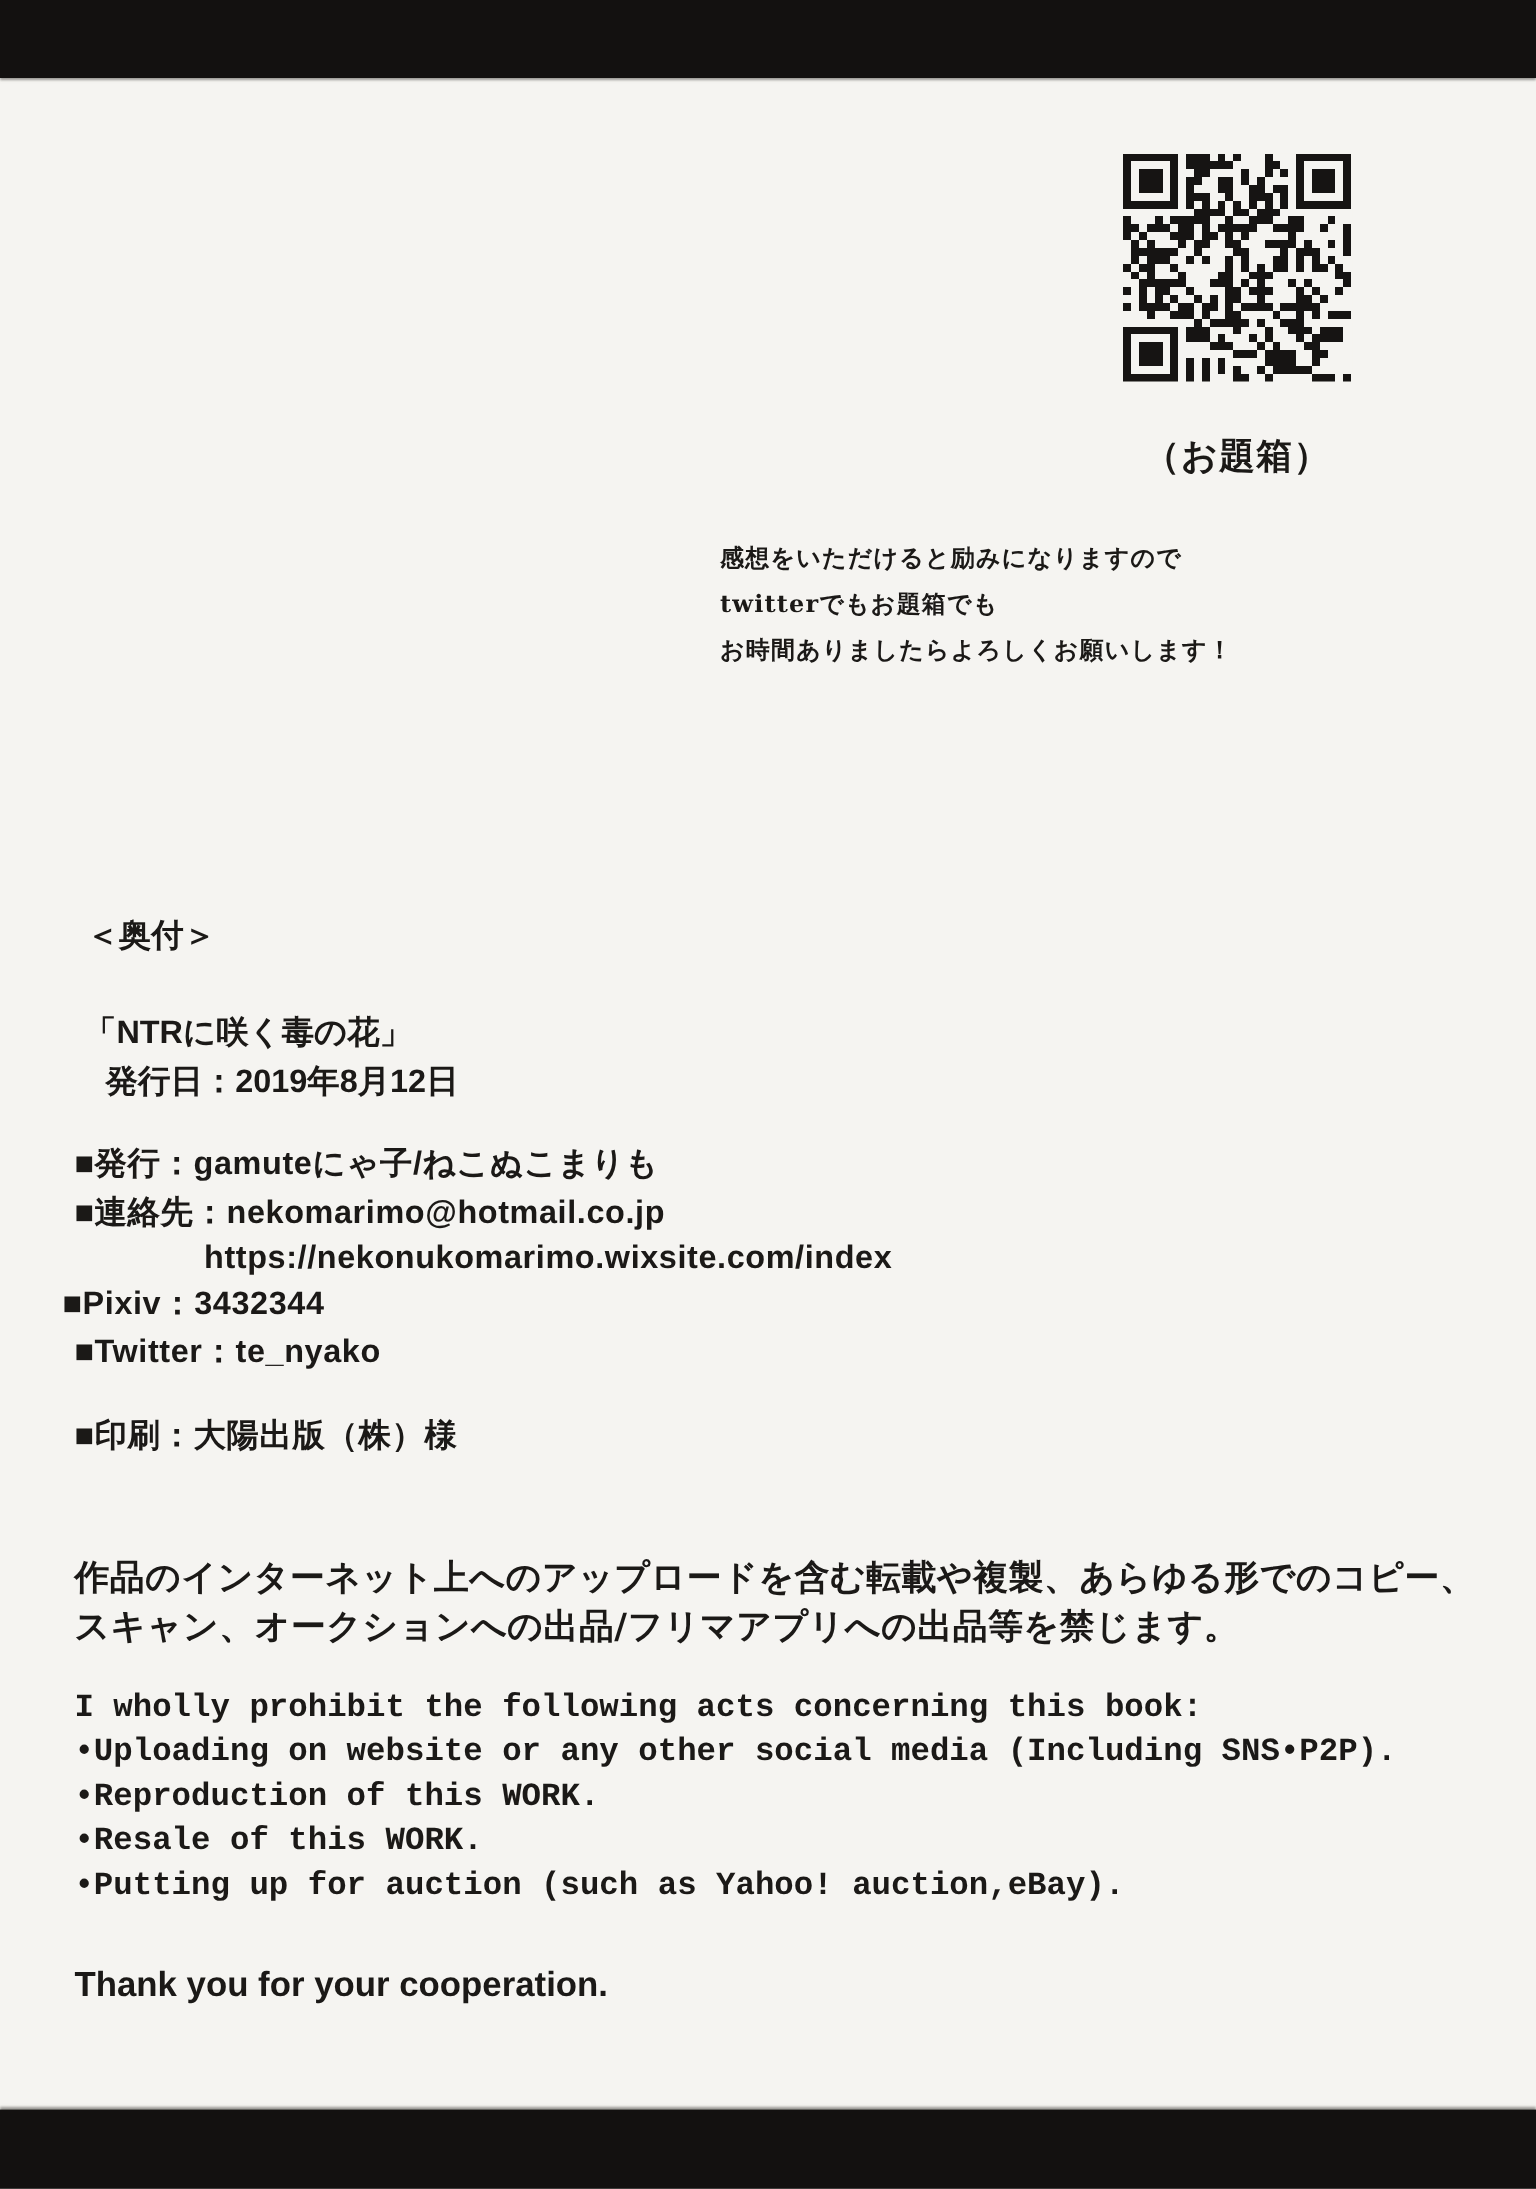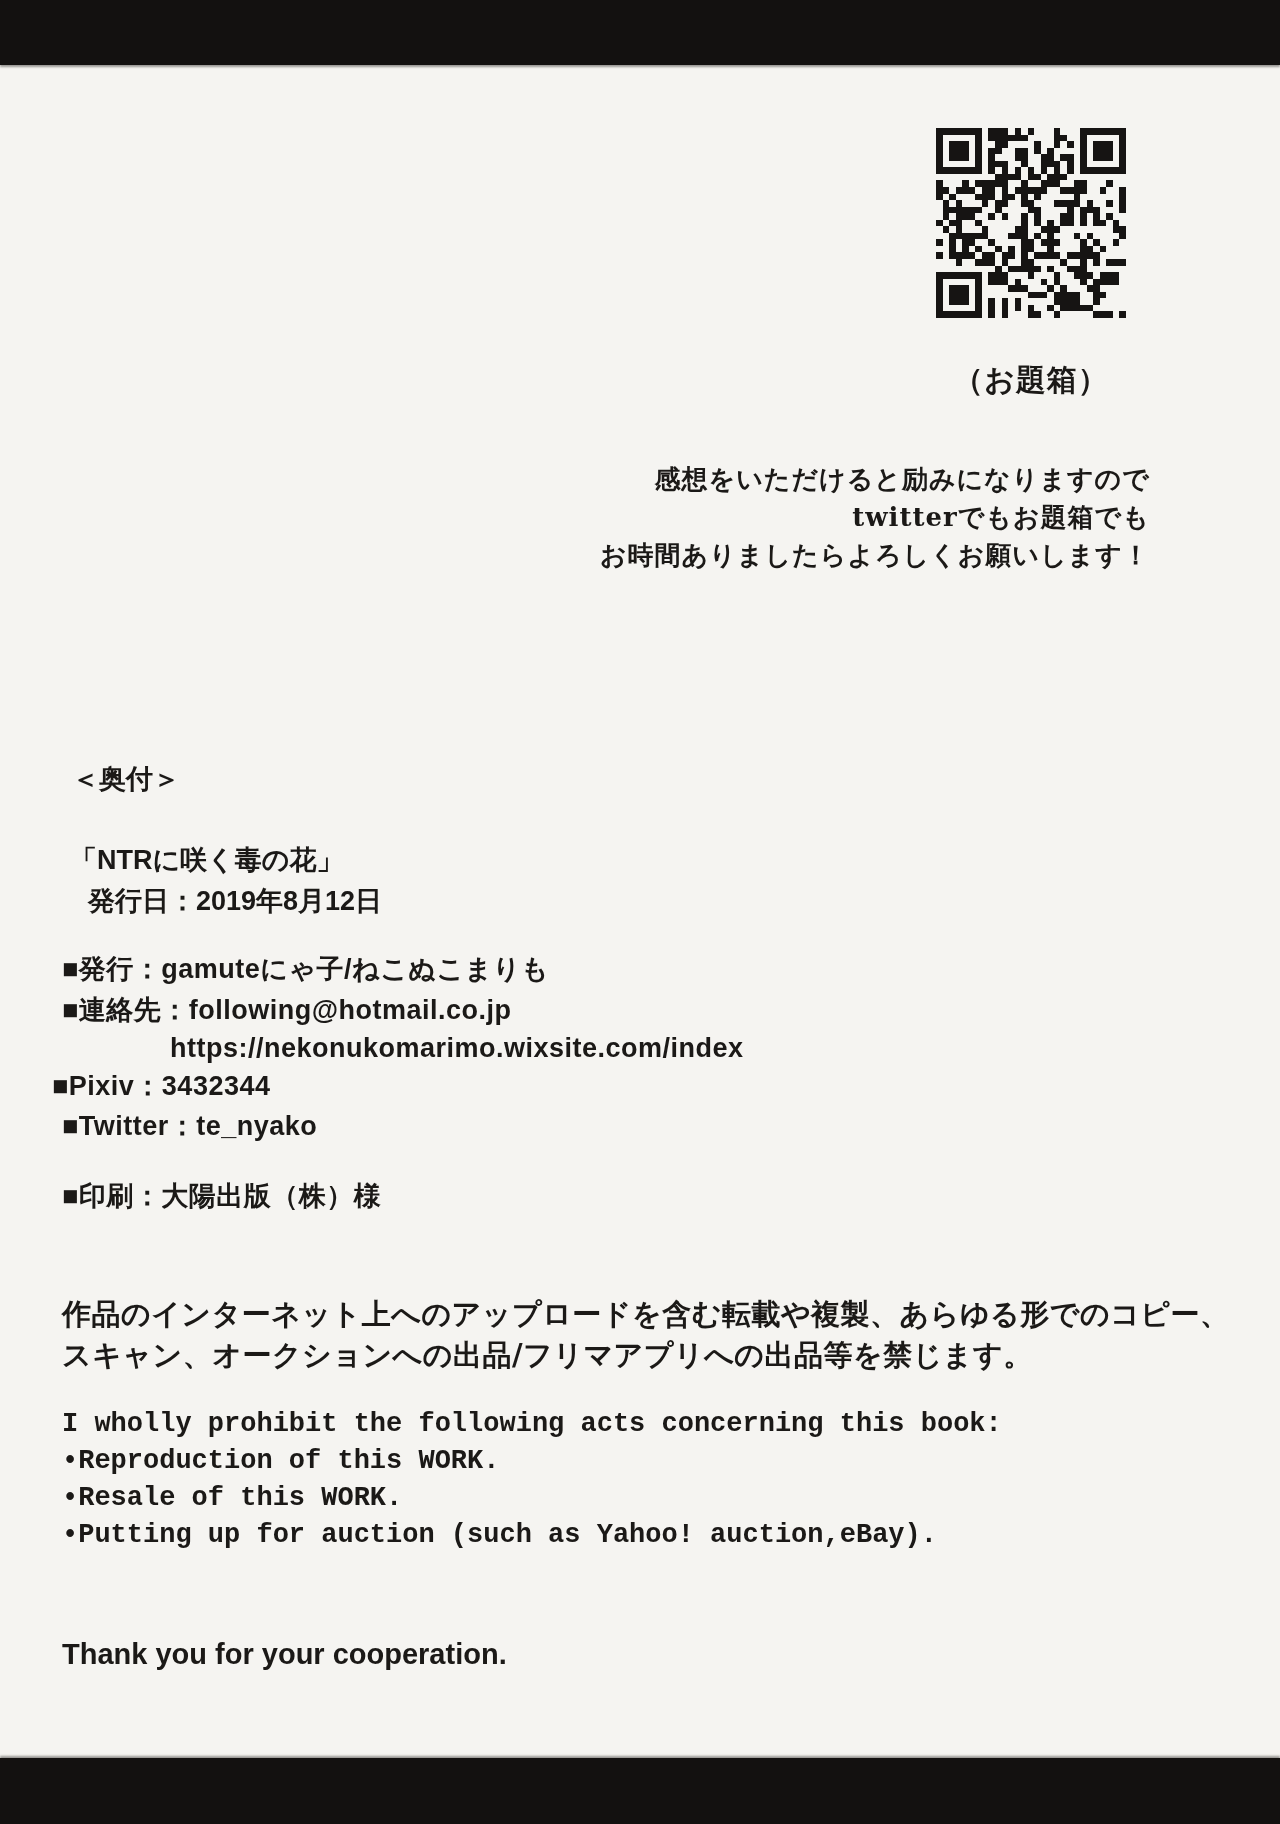--- a/index.html
+++ b/index.html
@@ -33,24 +33,23 @@
     position:absolute; left:935px; top:128px;
     width:192px; height:190px;
     background:#f5f4f1;
   }
   #qr-caption {
     left:928px; top:360px; width:206px;
     text-align:center; font-size:30px; letter-spacing:1px;
   }
 
   #message {
-    left:600px; top:460px;
-    font-size:26px; line-height:38px;
+    left:600px; top:446px;
+    font-size:20px; line-height:38px;
     letter-spacing:1px;
-    text-align:right;
   }
 
   #colophon-heading { left:72px; top:761px; font-size:27px; font-weight:700; }
   #book-title  { left:70px; top:842px; font-size:27px; }
   #issue-date  { left:88px; top:883px; font-size:27px; }
 
   .credit { font-size:27px; letter-spacing:.5px; }
   #credit-publisher { left:62px; top:951px; }
   #credit-contact   { left:62px; top:992px; }
   #credit-website   { left:170px; top:1033px; }
@@ -494,37 +493,38 @@
 </div>
 
 <div class="abs gothic" id="colophon-heading">＜奥付＞</div>
 
 <div class="abs gothic" id="book-title">「NTRに咲く毒の花」</div>
 
 <div class="abs gothic" id="issue-date">発行日：2019年8月12日</div>
 
 <div class="abs gothic credit" id="credit-publisher">■発行：gamuteにゃ子/ねこぬこまりも</div>
 
-<div class="abs gothic credit" id="credit-contact">■連絡先：following@hotmail.co.jp</div>
+<div class="abs gothic credit" id="credit-contact">■連絡先：nekomarimo@hotmail.co.jp</div>
 
 <div class="abs gothic credit" id="credit-website">https://nekonukomarimo.wixsite.com/index</div>
 
 <div class="abs gothic credit" id="credit-pixiv">■Pixiv：3432344</div>
 
 <div class="abs gothic credit" id="credit-twitter">■Twitter：te_nyako</div>
 
 <div class="abs gothic credit" id="credit-printer">■印刷：大陽出版（株）様</div>
 
 <div class="abs jp-serif" id="prohibit-jp">
   <div>作品のインターネット上へのアップロードを含む転載や複製、あらゆる形でのコピー、</div>
   <div>スキャン、オークションへの出品/フリマアプリへの出品等を禁じます。</div>
 </div>
 
 <div class="abs gothic" id="prohibit-en">
   <div>I wholly prohibit the following acts concerning this book:</div>
+  <div>•Uploading on website or any other social media (Including SNS•P2P).</div>
   <div>•Reproduction of this WORK.</div>
   <div>•Resale of this WORK.</div>
   <div>•Putting up for auction (such as Yahoo! auction,eBay).</div>
 </div>
 
 <div class="abs gothic" id="thanks">Thank you for your cooperation.</div>
 
 <div class="bar" id="bar-bottom"></div>
 
 </body></html>

